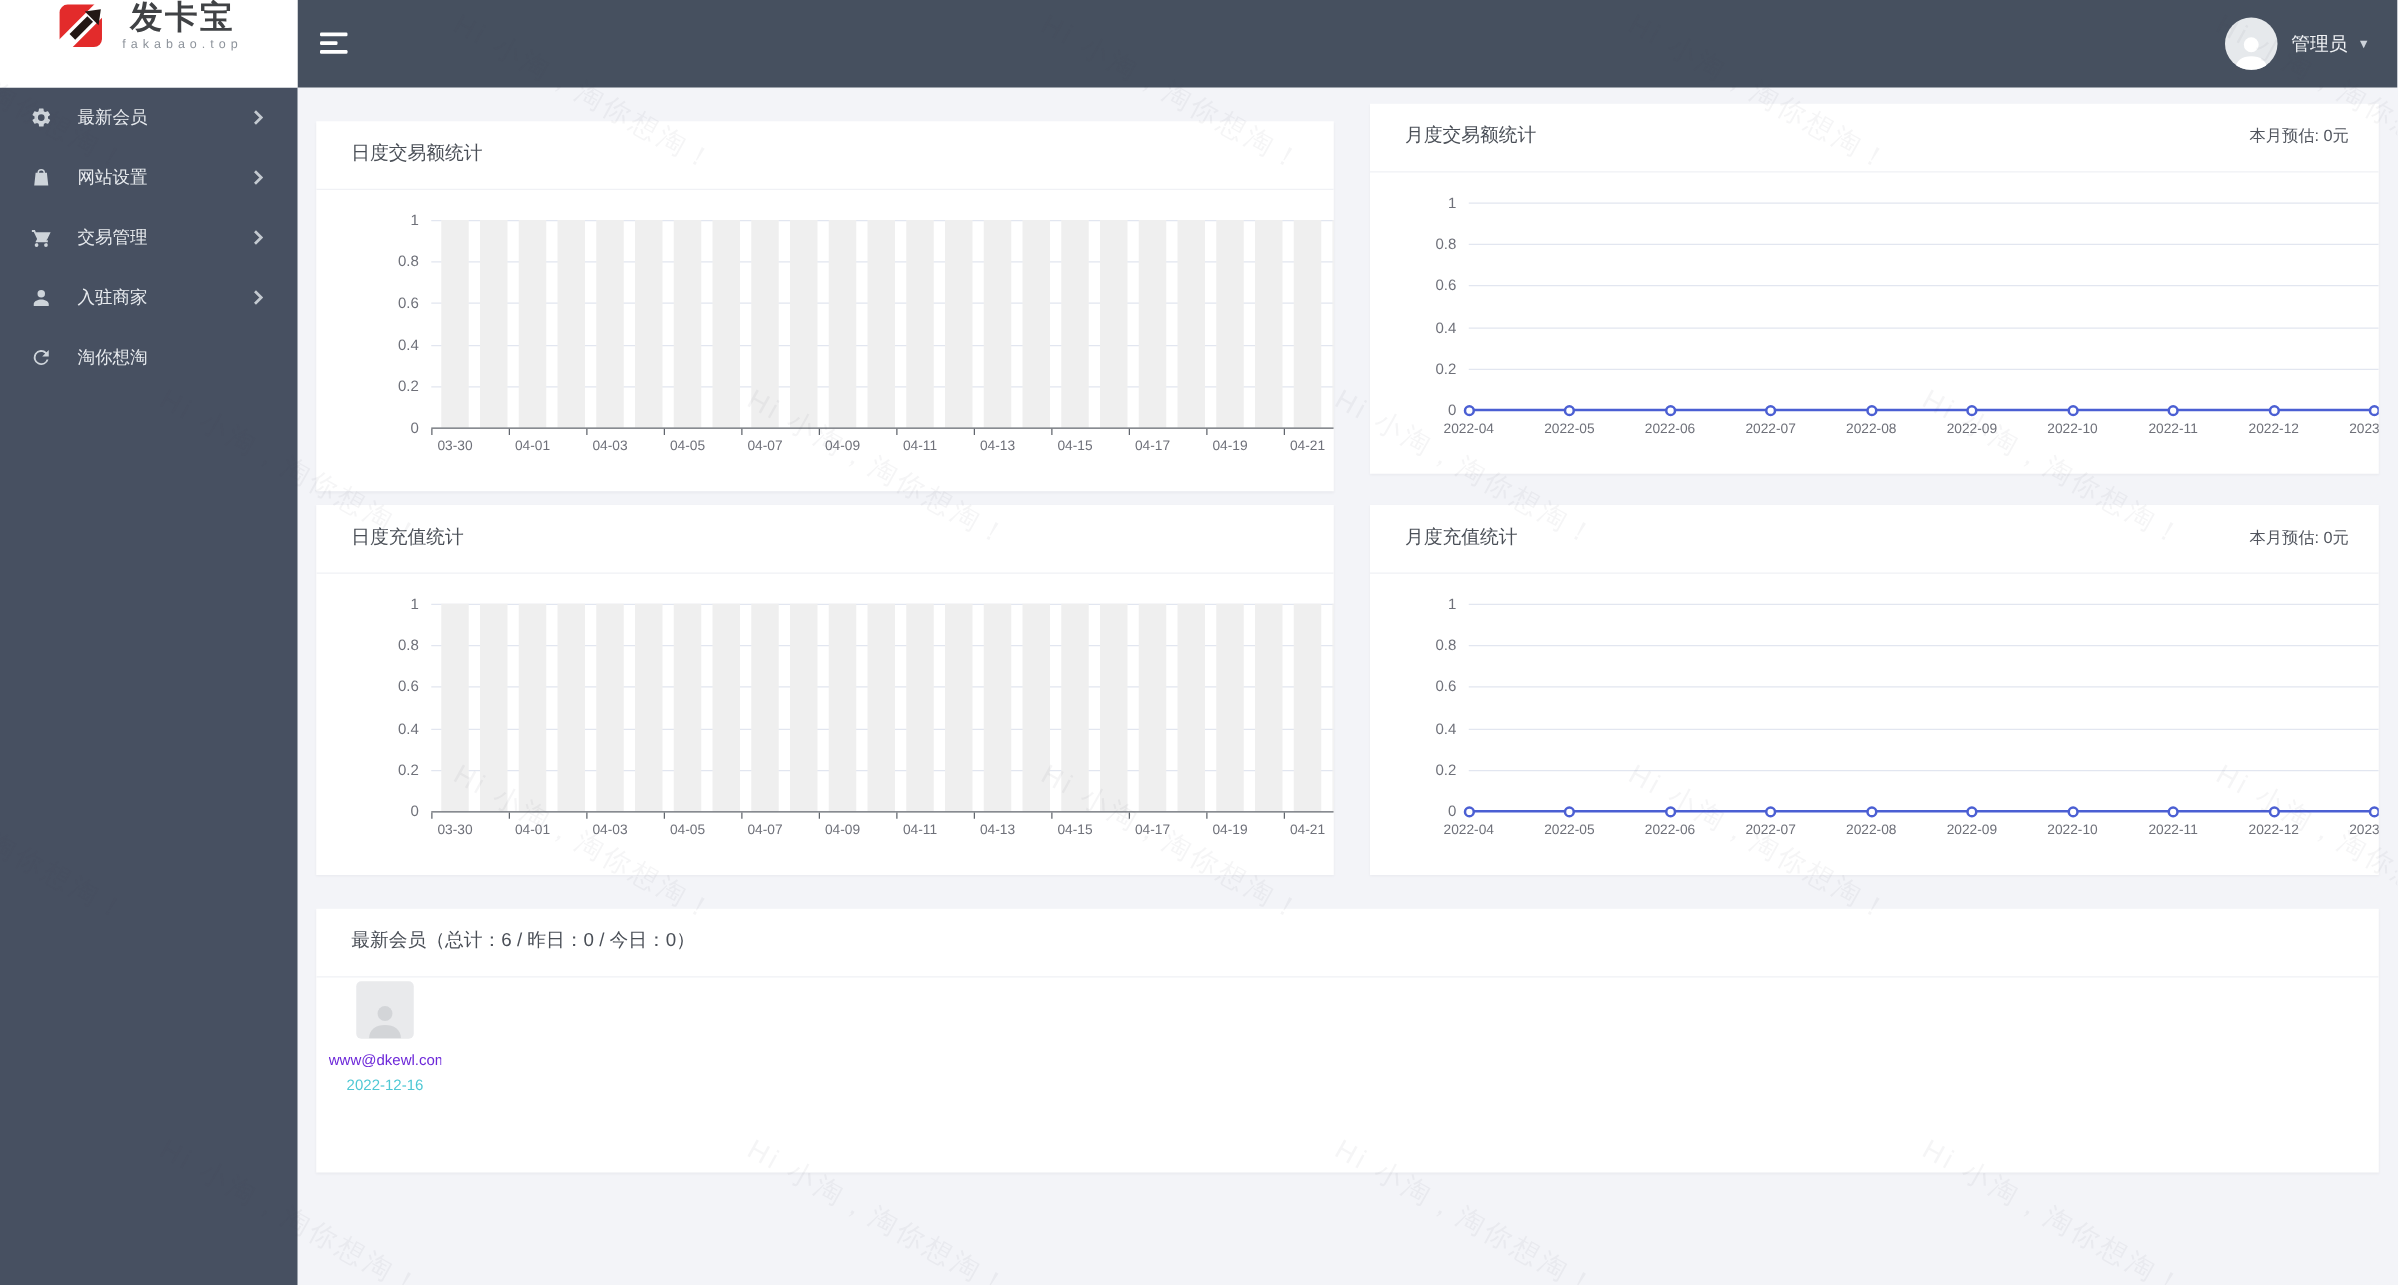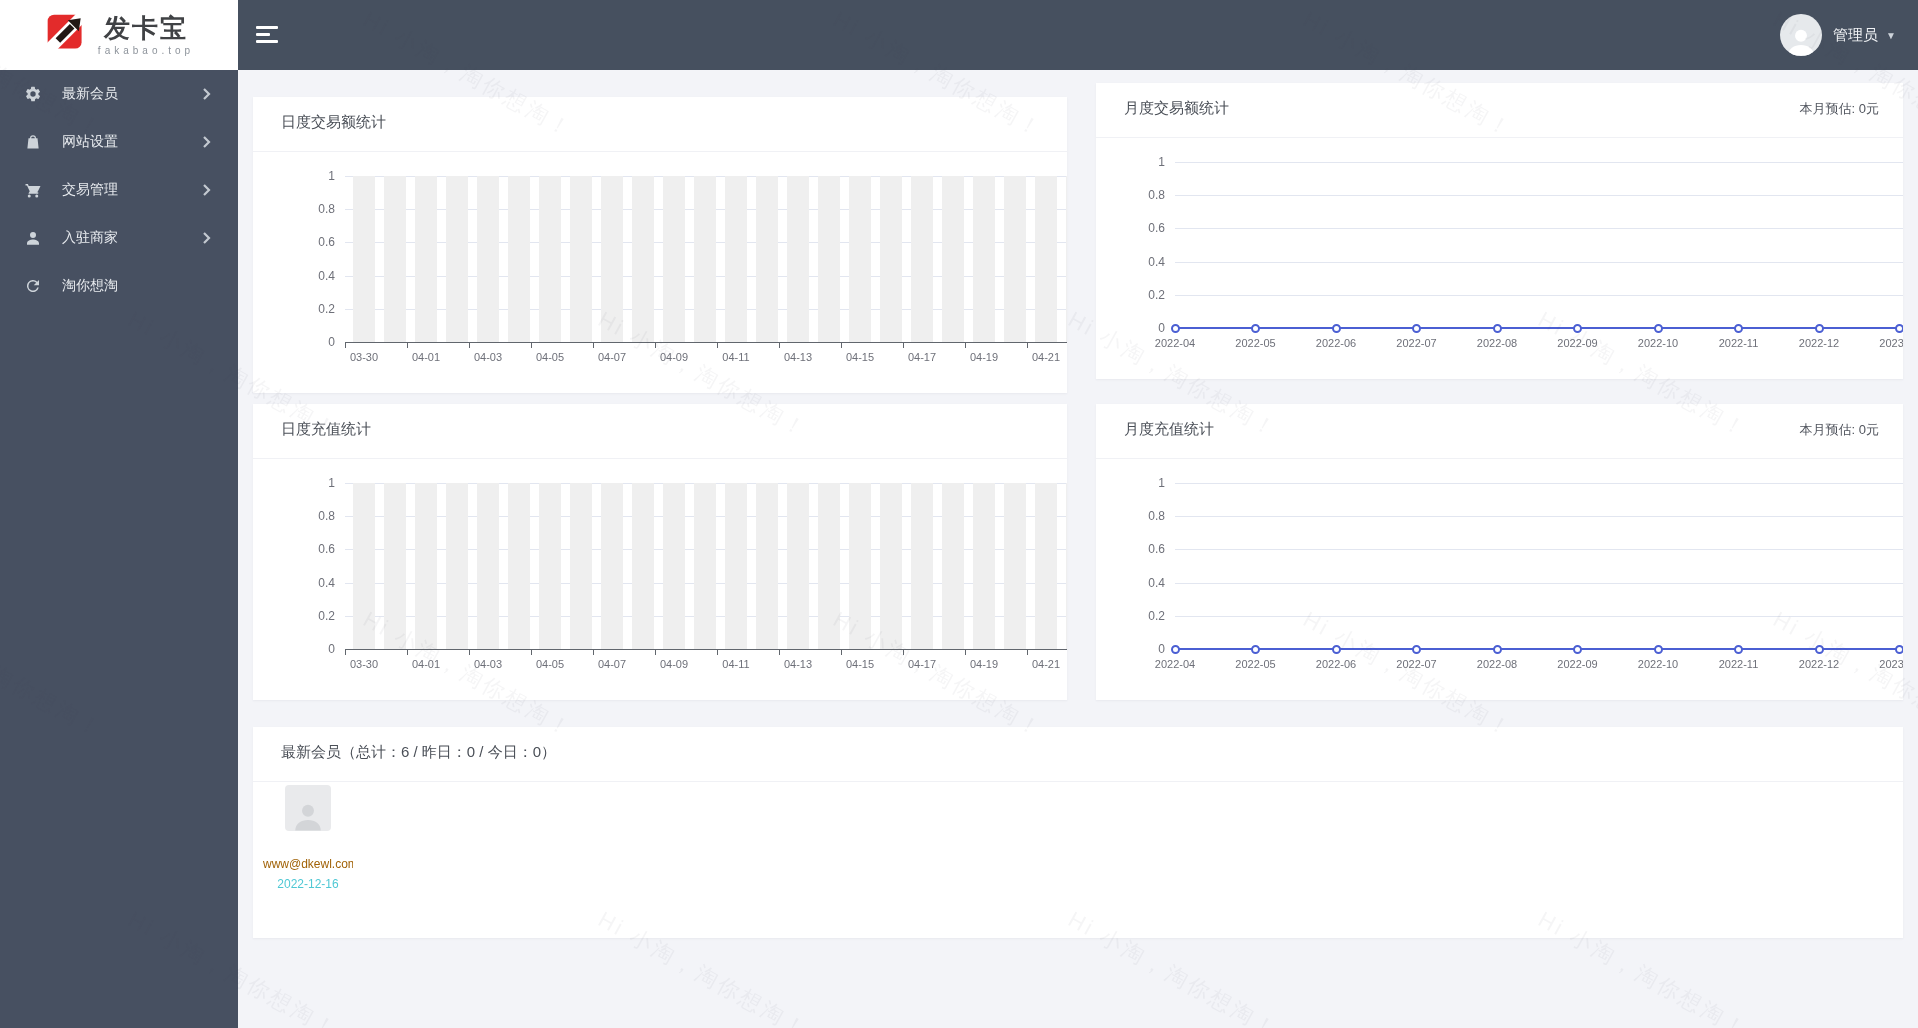--- a/index.html
+++ b/index.html
@@ -11,21 +11,21 @@
   
   .navbar { position:absolute; left:238px; top:0; right:0; height:70px; background:#46505f; z-index:5; }
   .hamburger { position:absolute; left:18px; top:26px; width:24px; height:18px; cursor:pointer; }
   .hamburger i { display:block; height:3px; background:#fff; margin-bottom:4px; border-radius:1px; }
   .hamburger i:nth-child(1){ width:22px; } .hamburger i:nth-child(2){ width:14px; } .hamburger i:nth-child(3){ width:22px; }
   .nav-user { position:absolute; right:22px; top:0; height:70px; display:flex; align-items:center; gap:11px; cursor:pointer; }
   .nav-avatar { width:42px; height:42px; border-radius:50%; background:#e6e9ec; overflow:hidden; display:flex; align-items:flex-end; justify-content:center; }
   .nav-user-name { color:#f0f2f5; font-size:15px; }
   .nav-caret { color:#cdd3da; font-size:10px; margin-left:-3px; }
   
-  .logo-block { position:absolute; left:0; top:0; width:238px; height:70px; background:#fff; z-index:6; display:flex; align-items:center; justify-content:center; gap:10px; }
+  .logo-block { position:absolute; left:0; top:0; width:238px; height:70px; background:#fff; z-index:6; display:flex; align-items:flex-start; justify-content:center; gap:10px; }
   .logo-text-name { font-size:26px; font-weight:bold; color:#404245; letter-spacing:2px; line-height:1; }
   .logo-text-domain { font-size:10px; color:#8d939b; letter-spacing:4px; margin-top:4px; }
   
   .sidebar { position:absolute; left:0; top:70px; width:238px; bottom:0; background:#475061; z-index:5; }
   .side-item { position:relative; height:48px; display:flex; align-items:center; padding-left:24px; gap:20px; color:#e8ebef; font-size:14px; cursor:pointer; }
   .side-item.active { background:#59616e; }
   .side-item .s-icon { width:18px; height:18px; color:#ced4da; flex:0 0 18px; }
   .side-item .s-icon svg { width:18px; height:18px; display:block; }
   .side-arrow { position:absolute; right:26px; top:17px; width:10px; height:14px; color:#c3c9d0; }
   .side-arrow svg { width:10px; height:14px; display:block; }
@@ -44,21 +44,21 @@
   .ytick { position:absolute; width:62px; text-align:right; font-size:12px; color:#6e7079; }
   .stripe { position:absolute; background:#efefef; }
   .x-axis { position:absolute; right:0; height:1px; background:#61666d; }
   .x-tick { position:absolute; width:1px; height:5px; background:#61666d; }
   .xlabel { position:absolute; width:70px; text-align:center; font-size:11px; color:#6e7079; }
   .data-line { position:absolute; right:0; height:2px; }
   .marker { position:absolute; width:9px; height:9px; border-radius:50%; background:#fff; border:2px solid; }
   
   .member-card { position:absolute; left:10px; top:58px; width:90px; text-align:center; }
   .member-avatar { width:46px; height:46px; border-radius:4px; background:#e9eaec; margin:0 auto; overflow:hidden; display:flex; align-items:flex-end; justify-content:center; }
-  .member-email { margin-top:26px; font-size:12px; color:#a16207; white-space:nowrap; overflow:hidden; }
+  .member-email { margin-top:10px; font-size:12px; color:#6d28d9; white-space:nowrap; overflow:hidden; }
   .member-date { margin-top:6px; font-size:12px; color:#4fc8d4; cursor:pointer; }
   
   .wm-layer { position:absolute; inset:0; pointer-events:none; z-index:40; overflow:hidden; }
   .wm { position:absolute; font-size:22px; letter-spacing:3px; color:rgba(70,76,92,0.055); transform:rotate(29deg); white-space:nowrap; }
 </style>
 </head>
 <body>
 
 <div class="logo-block">
   <span>

